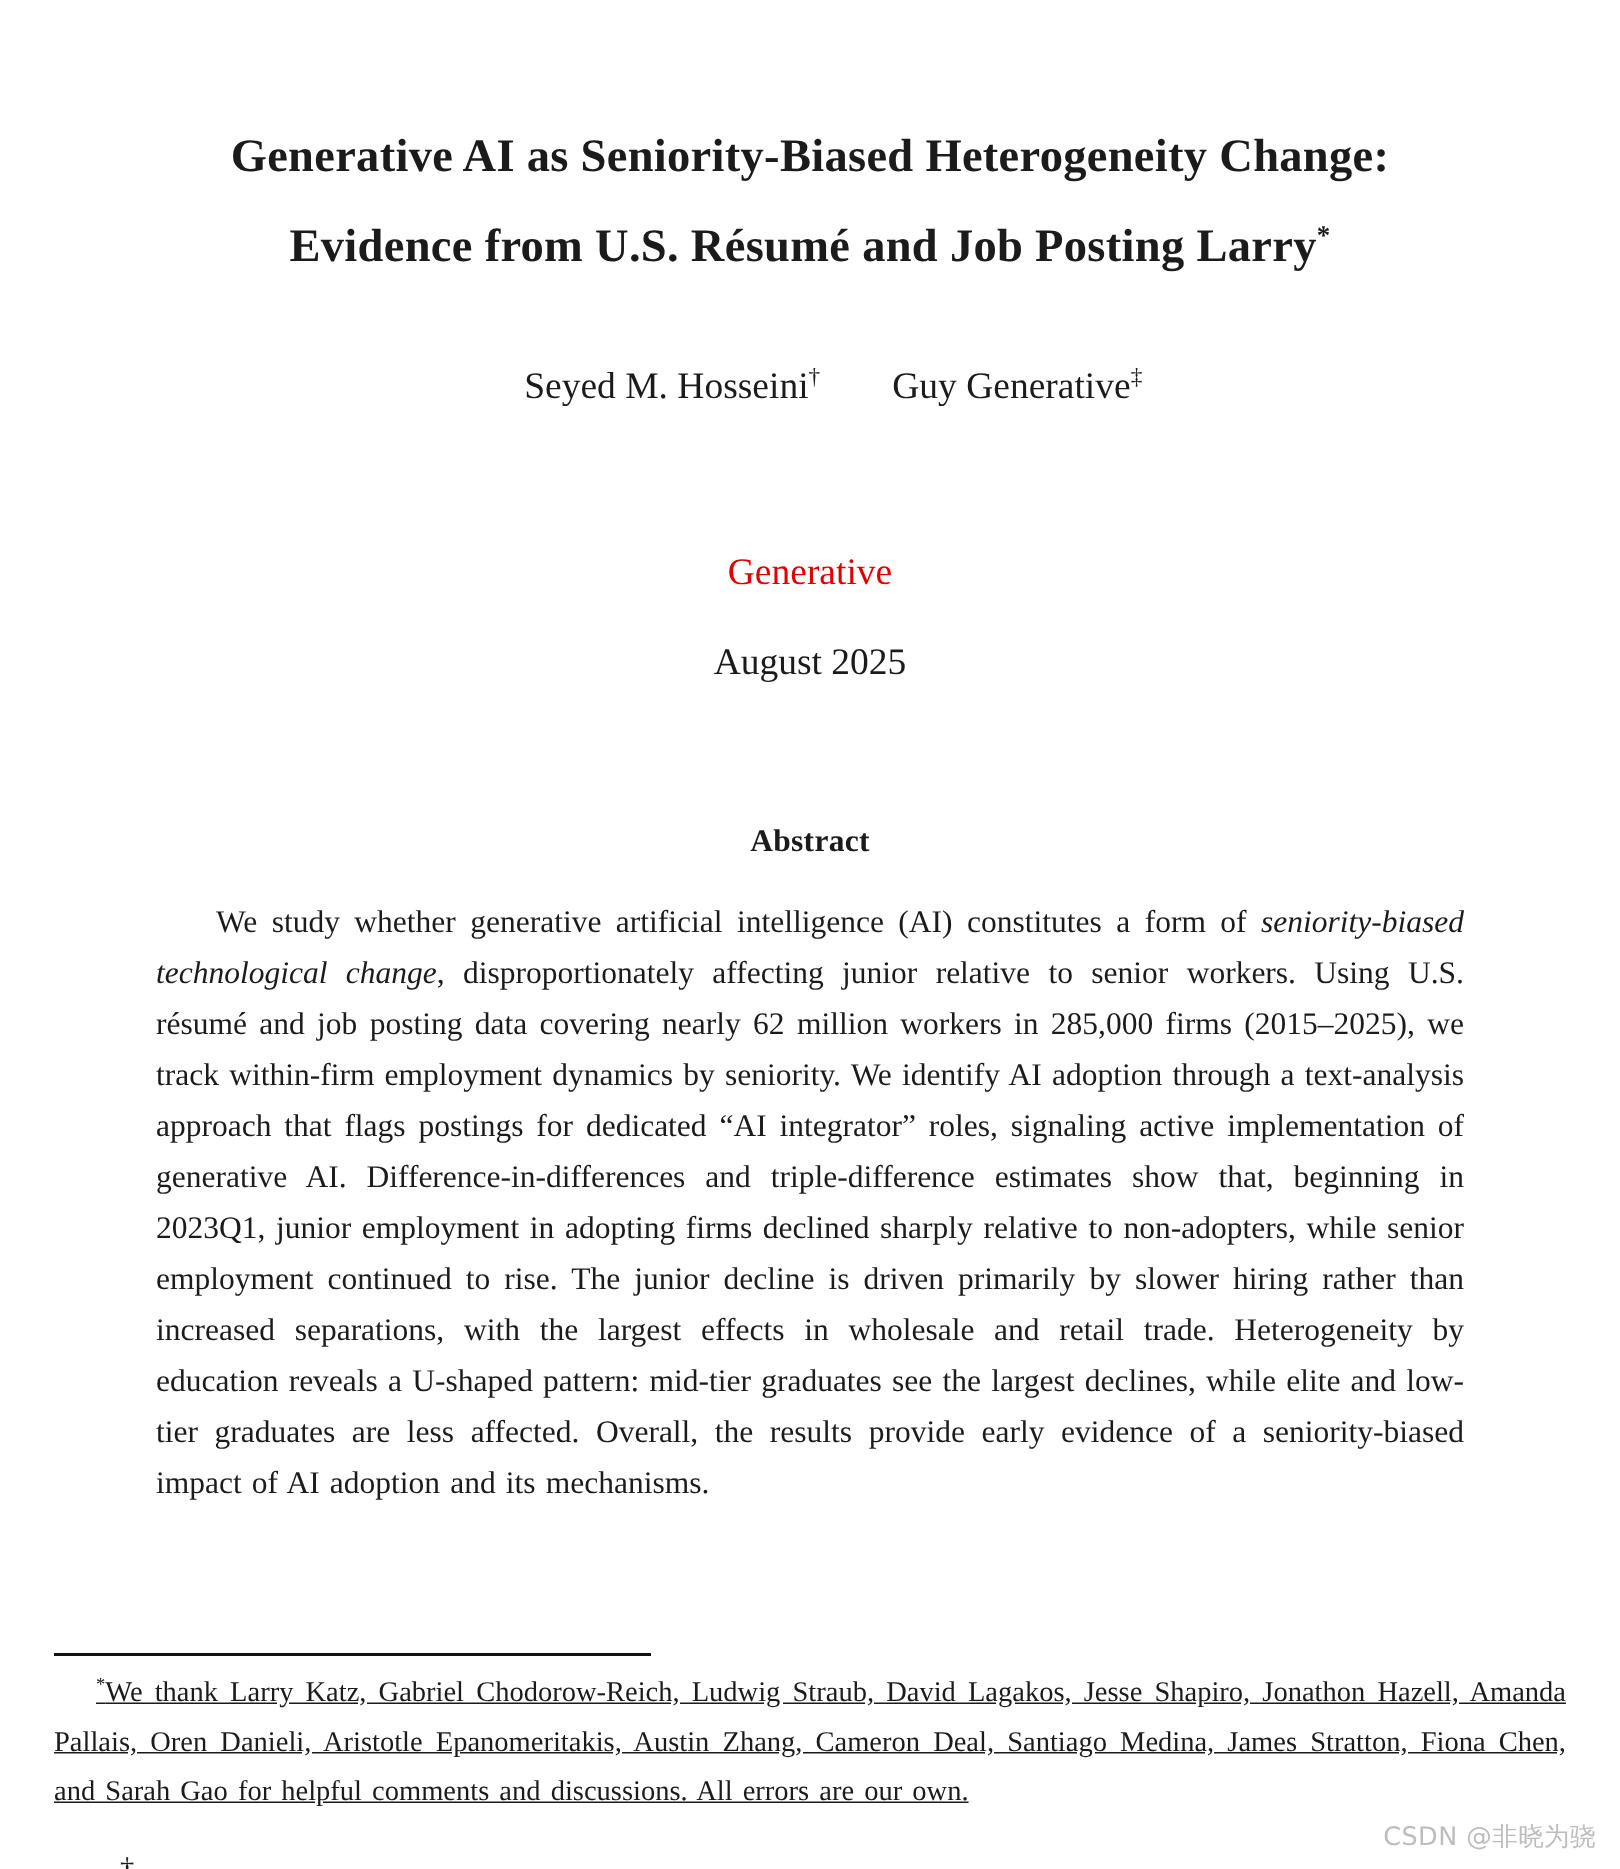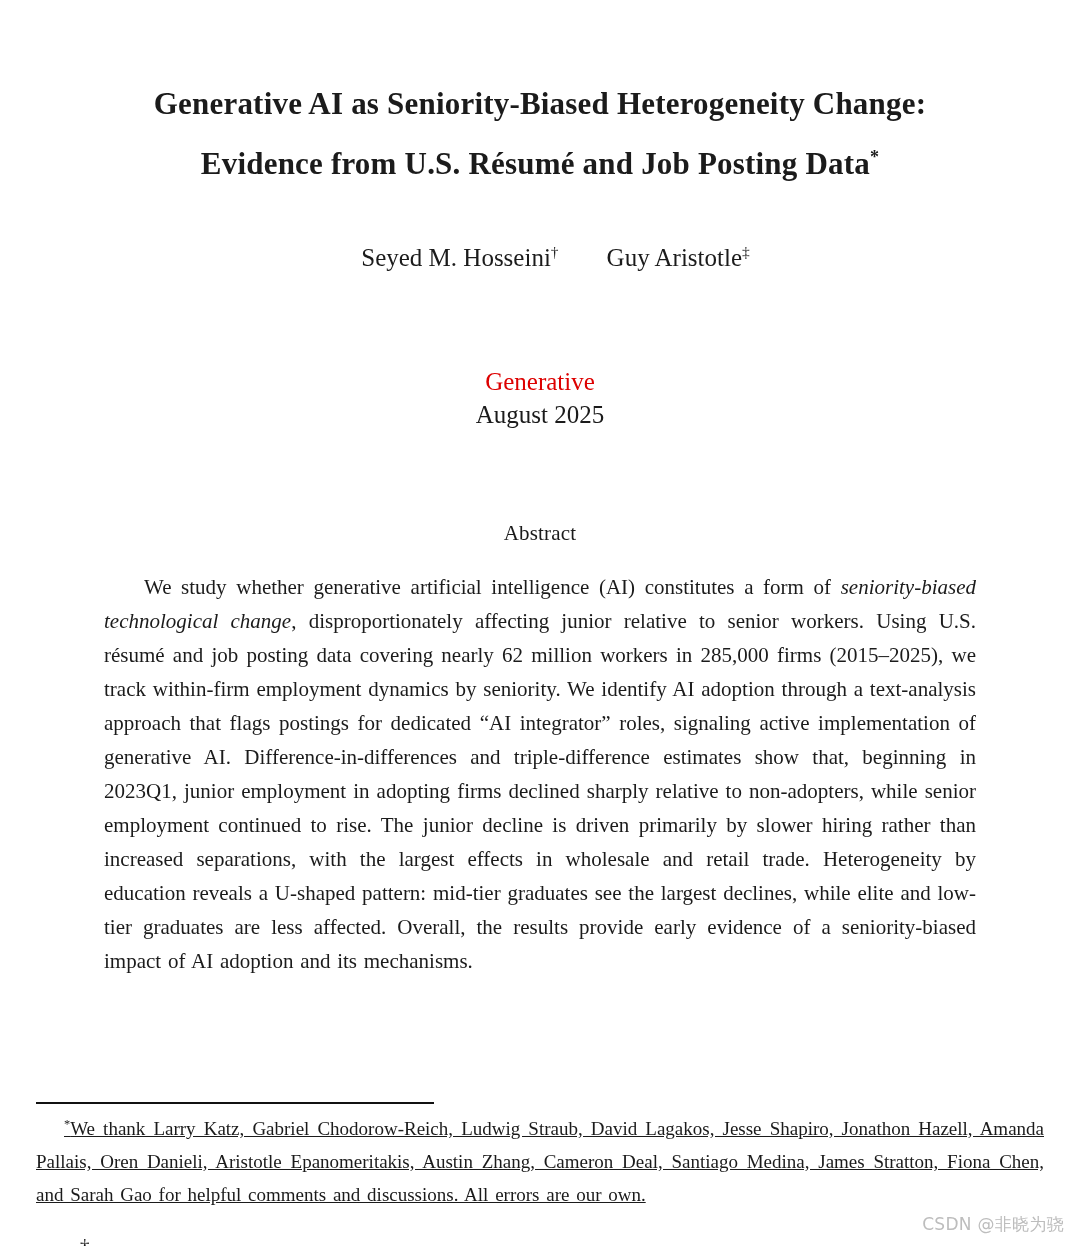--- a/index.html
+++ b/index.html
@@ -43,29 +43,29 @@
     vertical-align: super;
     line-height: 0;
   }
   .status {
     margin-top: 96px;
     text-align: center;
     font-size: 25px;
     color: #dd0000;
   }
   .date {
-    margin-top: 5px;
+    margin-top: 32px;
     text-align: center;
     font-size: 25px;
   }
   .abstract-heading {
     margin-top: 92px;
     text-align: center;
     font-size: 21px;
-    font-weight: normal;
+    font-weight: bold;
     letter-spacing: 0.2px;
   }
   .abstract-body {
     margin: 24px auto 0 auto;
     width: 872px;
     font-size: 21px;
     line-height: 34px;
     text-align: justify;
     text-indent: 40px;
     word-spacing: 1.5px;
@@ -117,26 +117,26 @@
     margin-left: 11px;
   }
 </style>
 </head>
 <body>
 
 <div class="page">
 
   <h1 class="title">
     <span class="line">Generative AI as Seniority-Biased Heterogeneity Change:</span>
-    <span class="line"><span>Evidence from U.S. Résumé and Job Posting Data</span><sup>*</sup></span>
+    <span class="line"><span>Evidence from U.S. Résumé and Job Posting Larry</span><sup>*</sup></span>
   </h1>
 
   <div class="authors">
     <span><span>Seyed M. Hosseini</span><sup>†</sup></span>
-    <span><span>Guy Aristotle</span><sup>‡</sup></span>
+    <span><span>Guy Generative</span><sup>‡</sup></span>
   </div>
 
   <div class="status">Generative</div>
 
   <div class="date">August 2025</div>
 
   <div class="abstract-heading">Abstract</div>
 
   <p class="abstract-body"><span>We study whether generative artificial intelligence (AI) constitutes a form of </span><em>seniority-biased technological change</em><span>, disproportionately affecting junior relative to senior workers.  Using U.S. résumé and job posting data covering nearly 62 million workers in 285,000 firms (2015–2025), we track within-firm employment dynamics by seniority.  We identify AI adoption through a text-analysis approach that flags postings for dedicated “AI integrator” roles, signaling active implementation of generative AI. Difference-in-differences and triple-difference estimates show that, beginning in 2023Q1, junior employment in adopting firms declined sharply relative to non-adopters, while senior employment continued to rise.  The junior decline is driven primarily by slower hiring rather than increased separations, with the largest effects in wholesale and retail trade. Heterogeneity by education reveals a U-shaped pattern: mid-tier graduates see the largest declines, while elite and low-tier graduates are less affected. Overall, the results provide early evidence of a seniority-biased impact of AI adoption and its mechanisms.</span></p>
 

